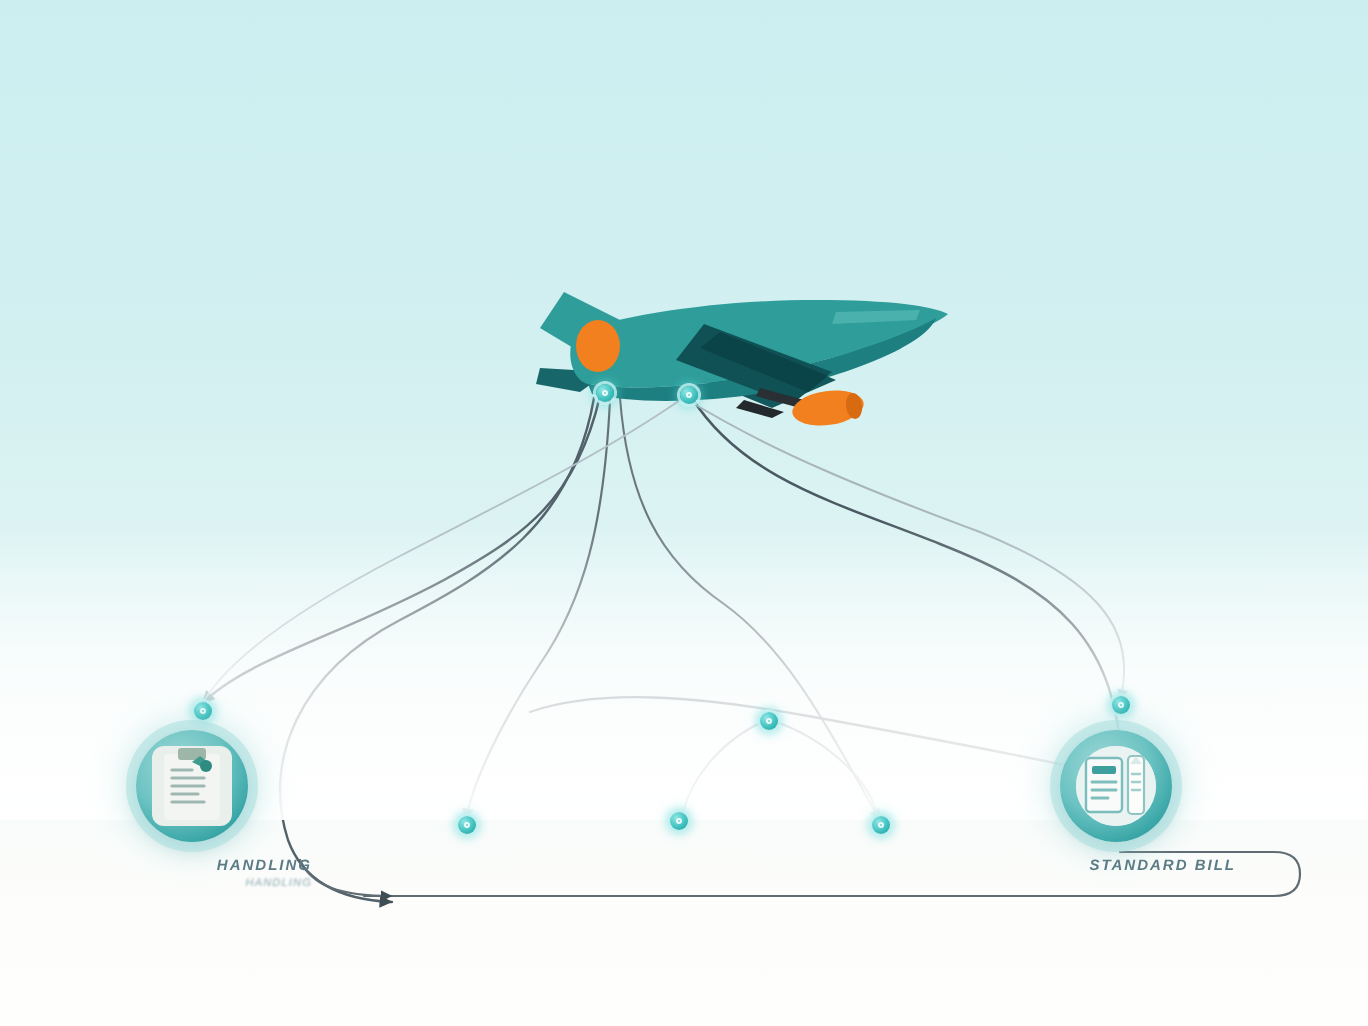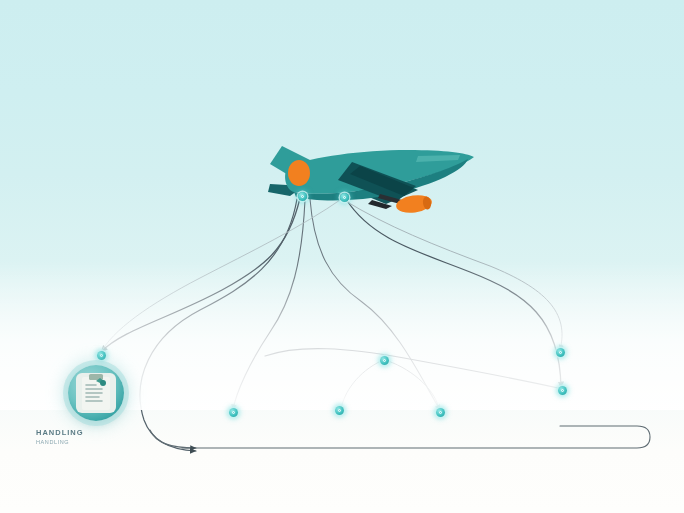--- a/index.html
+++ b/index.html
@@ -37,22 +37,23 @@
   svg.layer {
     position: absolute;
     left: 0;
     top: 0;
     width: 684px;
     height: 513px;
     overflow: visible;
   }
   .node {
     position: absolute;
-    text-align: left;
+    text-align: right;
     width: 120px;
+    font-style: italic;
   }
   .node-circle {
     position: relative;
     width: 56px;
     height: 56px;
     margin: 0 auto;
     border-radius: 50%;
     background: radial-gradient(circle at 38% 32%, #9fd8d8 0%, #6bc3c2 46%, #35a3a4 78%, #2b8f92 100%);
     box-shadow: 0 0 0 5px rgba(170, 222, 222, 0.55),
                 0 0 16px 6px rgba(150, 215, 215, 0.40),
@@ -212,14 +213,31 @@
       </div>
     </div>
     <div class="node-label">HANDLING</div>
     <div class="node-sublabel">HANDLING</div>
   </div>
 
 
 
 
 
+  <div class="node" style="left:498px; top:365px;">
+    <div class="node-circle">
+      <div class="node-inner" style="background:#eef3f2; border-radius:50%;">
+        <svg viewBox="0 0 40 40" width="40" height="40">
+          <rect x="0" y="0" width="40" height="40" fill="#e9f3f1"></rect>
+          <rect x="5" y="6" width="18" height="27" rx="2" fill="#f8fbfa" stroke="#7bbdbb" stroke-width="1.2"></rect>
+          <rect x="8" y="10" width="12" height="4" rx="1" fill="#3f9f9d"></rect>
+          <path d="M8 18 h12 M8 22 h12 M8 26 h8" stroke="#7fbebb" stroke-width="1.5" stroke-linecap="round"></path>
+          <rect x="26" y="5" width="8" height="29" rx="2" fill="#fdfdfb" stroke="#8ec5c2" stroke-width="1.1"></rect>
+          <path d="M30 5 l3 4 h-6 z" fill="#d9ece9"></path>
+          <path d="M28 14 h4 M28 18 h4 M28 22 h4" stroke="#9fd0cd" stroke-width="1.2" stroke-linecap="round"></path>
+        </svg>
+      </div>
+    </div>
+    <div class="node-label">STANDARD BILL</div>
+    <div class="node-sublabel"></div>
+  </div>
 
 </div>
 
 </body></html>

